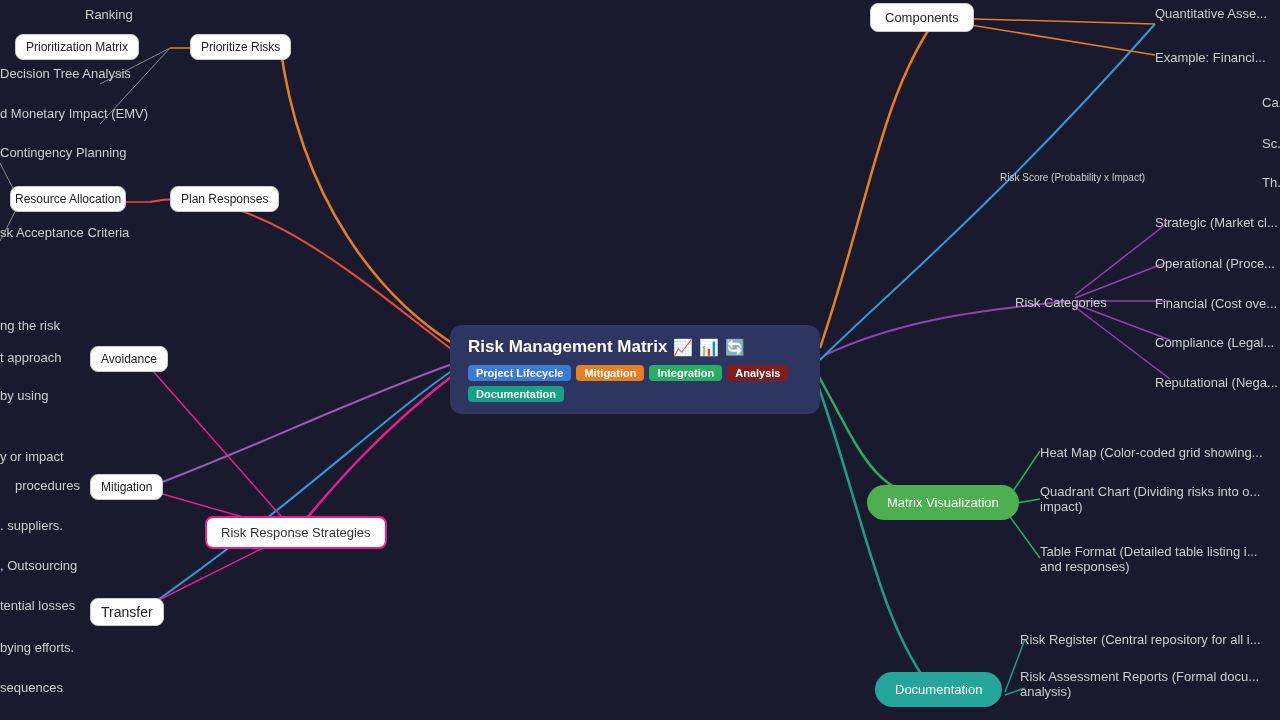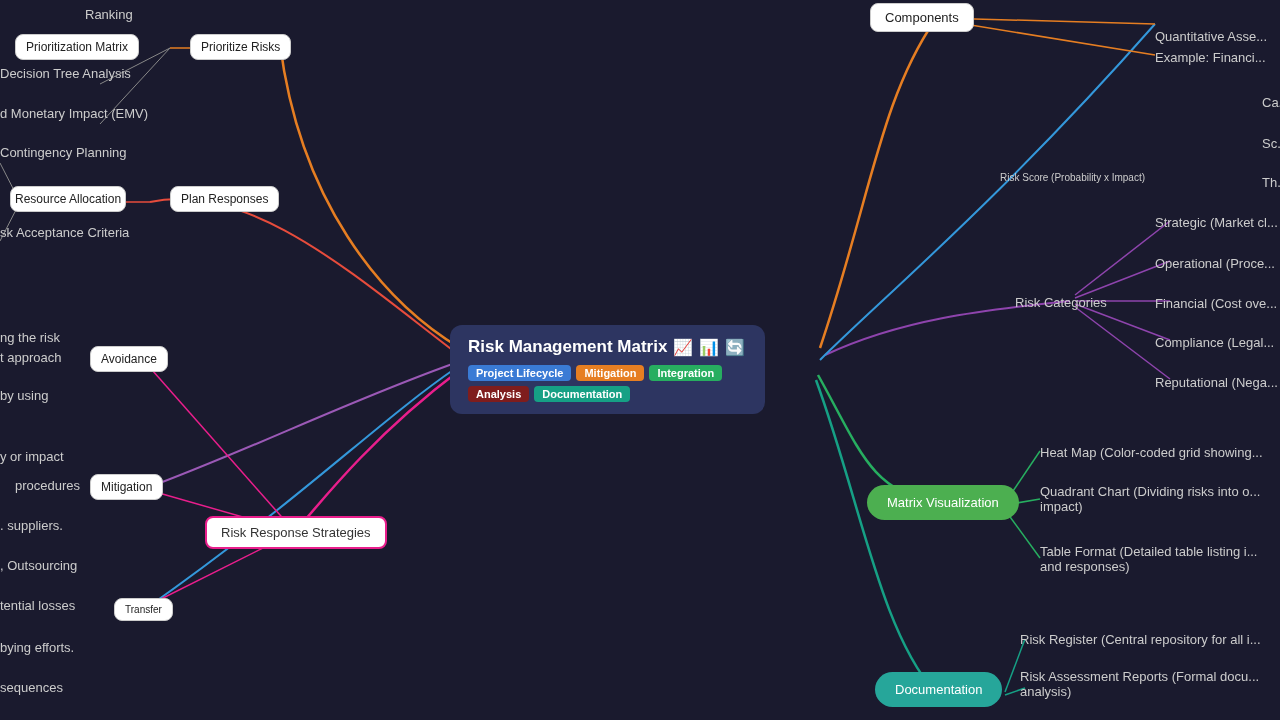--- a/index.html
+++ b/index.html
@@ -166,21 +166,21 @@
     <path d="M 170,48 L 100,124" stroke="#888" stroke-width="1" fill="none"></path>
     <path d="M 150,202 L 20,202" stroke="#e74c3c" stroke-width="1.5" fill="none"></path>
     <path d="M 20,202 L 0,163" stroke="#888" stroke-width="1" fill="none"></path>
     <path d="M 20,202 L 0,241" stroke="#888" stroke-width="1" fill="none"></path>
 
     <path d="M 295,532 L 145,362" stroke="#e91e8c" stroke-width="1.5" fill="none"></path>
     <path d="M 295,532 L 145,489" stroke="#e91e8c" stroke-width="1.5" fill="none"></path>
     <path d="M 295,532 L 145,607" stroke="#e91e8c" stroke-width="1.5" fill="none"></path>
   </svg>
 
-  <div class="node central-node" style="left: 450px; top: 325px; width: 315px;">
+  <div class="node central-node" style="left: 450px; top: 325px; width: 370px;">
     <div class="title">
       <span>Risk Management Matrix</span>
       <span style="font-size:16px;">📈</span>
       <span style="font-size:16px;">📊</span>
       <span style="font-size:16px;">🔄</span>
     </div>
     <div class="tags">
       <span class="tag tag-lifecycle">Project Lifecycle</span>
       <span class="tag tag-mitigation">Mitigation</span>
       <span class="tag tag-integration">Integration</span>
@@ -209,21 +209,21 @@
   </div>
   <div class="node box-node" style="left:10px; top:186px; font-size:12px; padding:5px 4px;">
     Resource Allocation
   </div>
   <div class="node box-node" style="left:170px; top:186px; font-size:12px; padding:5px 10px;">
     Plan Responses
   </div>
   <div class="node text-node" style="left:0px; top:225px;">
     sk Acceptance Criteria
   </div>
-  <div class="node text-node" style="left:0px; top:330px;text-align:right;">
+  <div class="node text-node" style="left:0px; top:318px;text-align:right;">
     ng the risk
   </div>
   <div class="node text-node" style="left:0px; top:350px;">
     t approach
   </div>
   <div class="node box-node" style="left:90px; top:346px; font-size:12px; padding:5px 10px;">
     Avoidance
   </div>
   <div class="node text-node" style="left:0px; top:388px;">
     by using
@@ -236,41 +236,41 @@
   </div>
   <div class="node box-node" style="left:90px; top:474px; font-size:12px; padding:5px 10px;">
     Mitigation
   </div>
   <div class="node text-node" style="left:0px; top:518px;">
     . suppliers.
   </div>
   <div class="node text-node" style="left:0px; top:558px;">
     , Outsourcing
   </div>
-  <div class="node box-node" style="left:90px; top:598px; font-size:10px; padding:5px 10px;margin-left:24px;">
+  <div class="node box-node" style="left:90px; top:598px; font-size:14px; padding:5px 10px;">
     Transfer
   </div>
   <div class="node text-node" style="left:0px; top:598px;">
     tential losses
   </div>
   <div class="node text-node" style="left:0px; top:640px;">
     bying efforts.
   </div>
   <div class="node text-node" style="left:0px; top:680px;">
     sequences
   </div>
 
   <div class="node pink-box" style="left:205px; top:516px; font-size:13px;">
     Risk Response Strategies
   </div>
 
   <div class="node box-node" style="left:870px; top:3px; font-size:13px; padding:6px 14px;">
     Components
   </div>
-  <div class="node text-node" style="left:1155px; top:29px;">
+  <div class="node text-node" style="left:1155px; top:6px;">
     Quantitative Asse...
   </div>
   <div class="node text-node" style="left:1155px; top:50px;">
     Example: Financi...
   </div>
   <div class="node text-node" style="left:1262px; top:95px;">
     Ca...
   </div>
   <div class="node text-node" style="left:1000px; top:136px; font-size:10px;margin-top:36px;">
     Risk Score (Probability x Impact)

